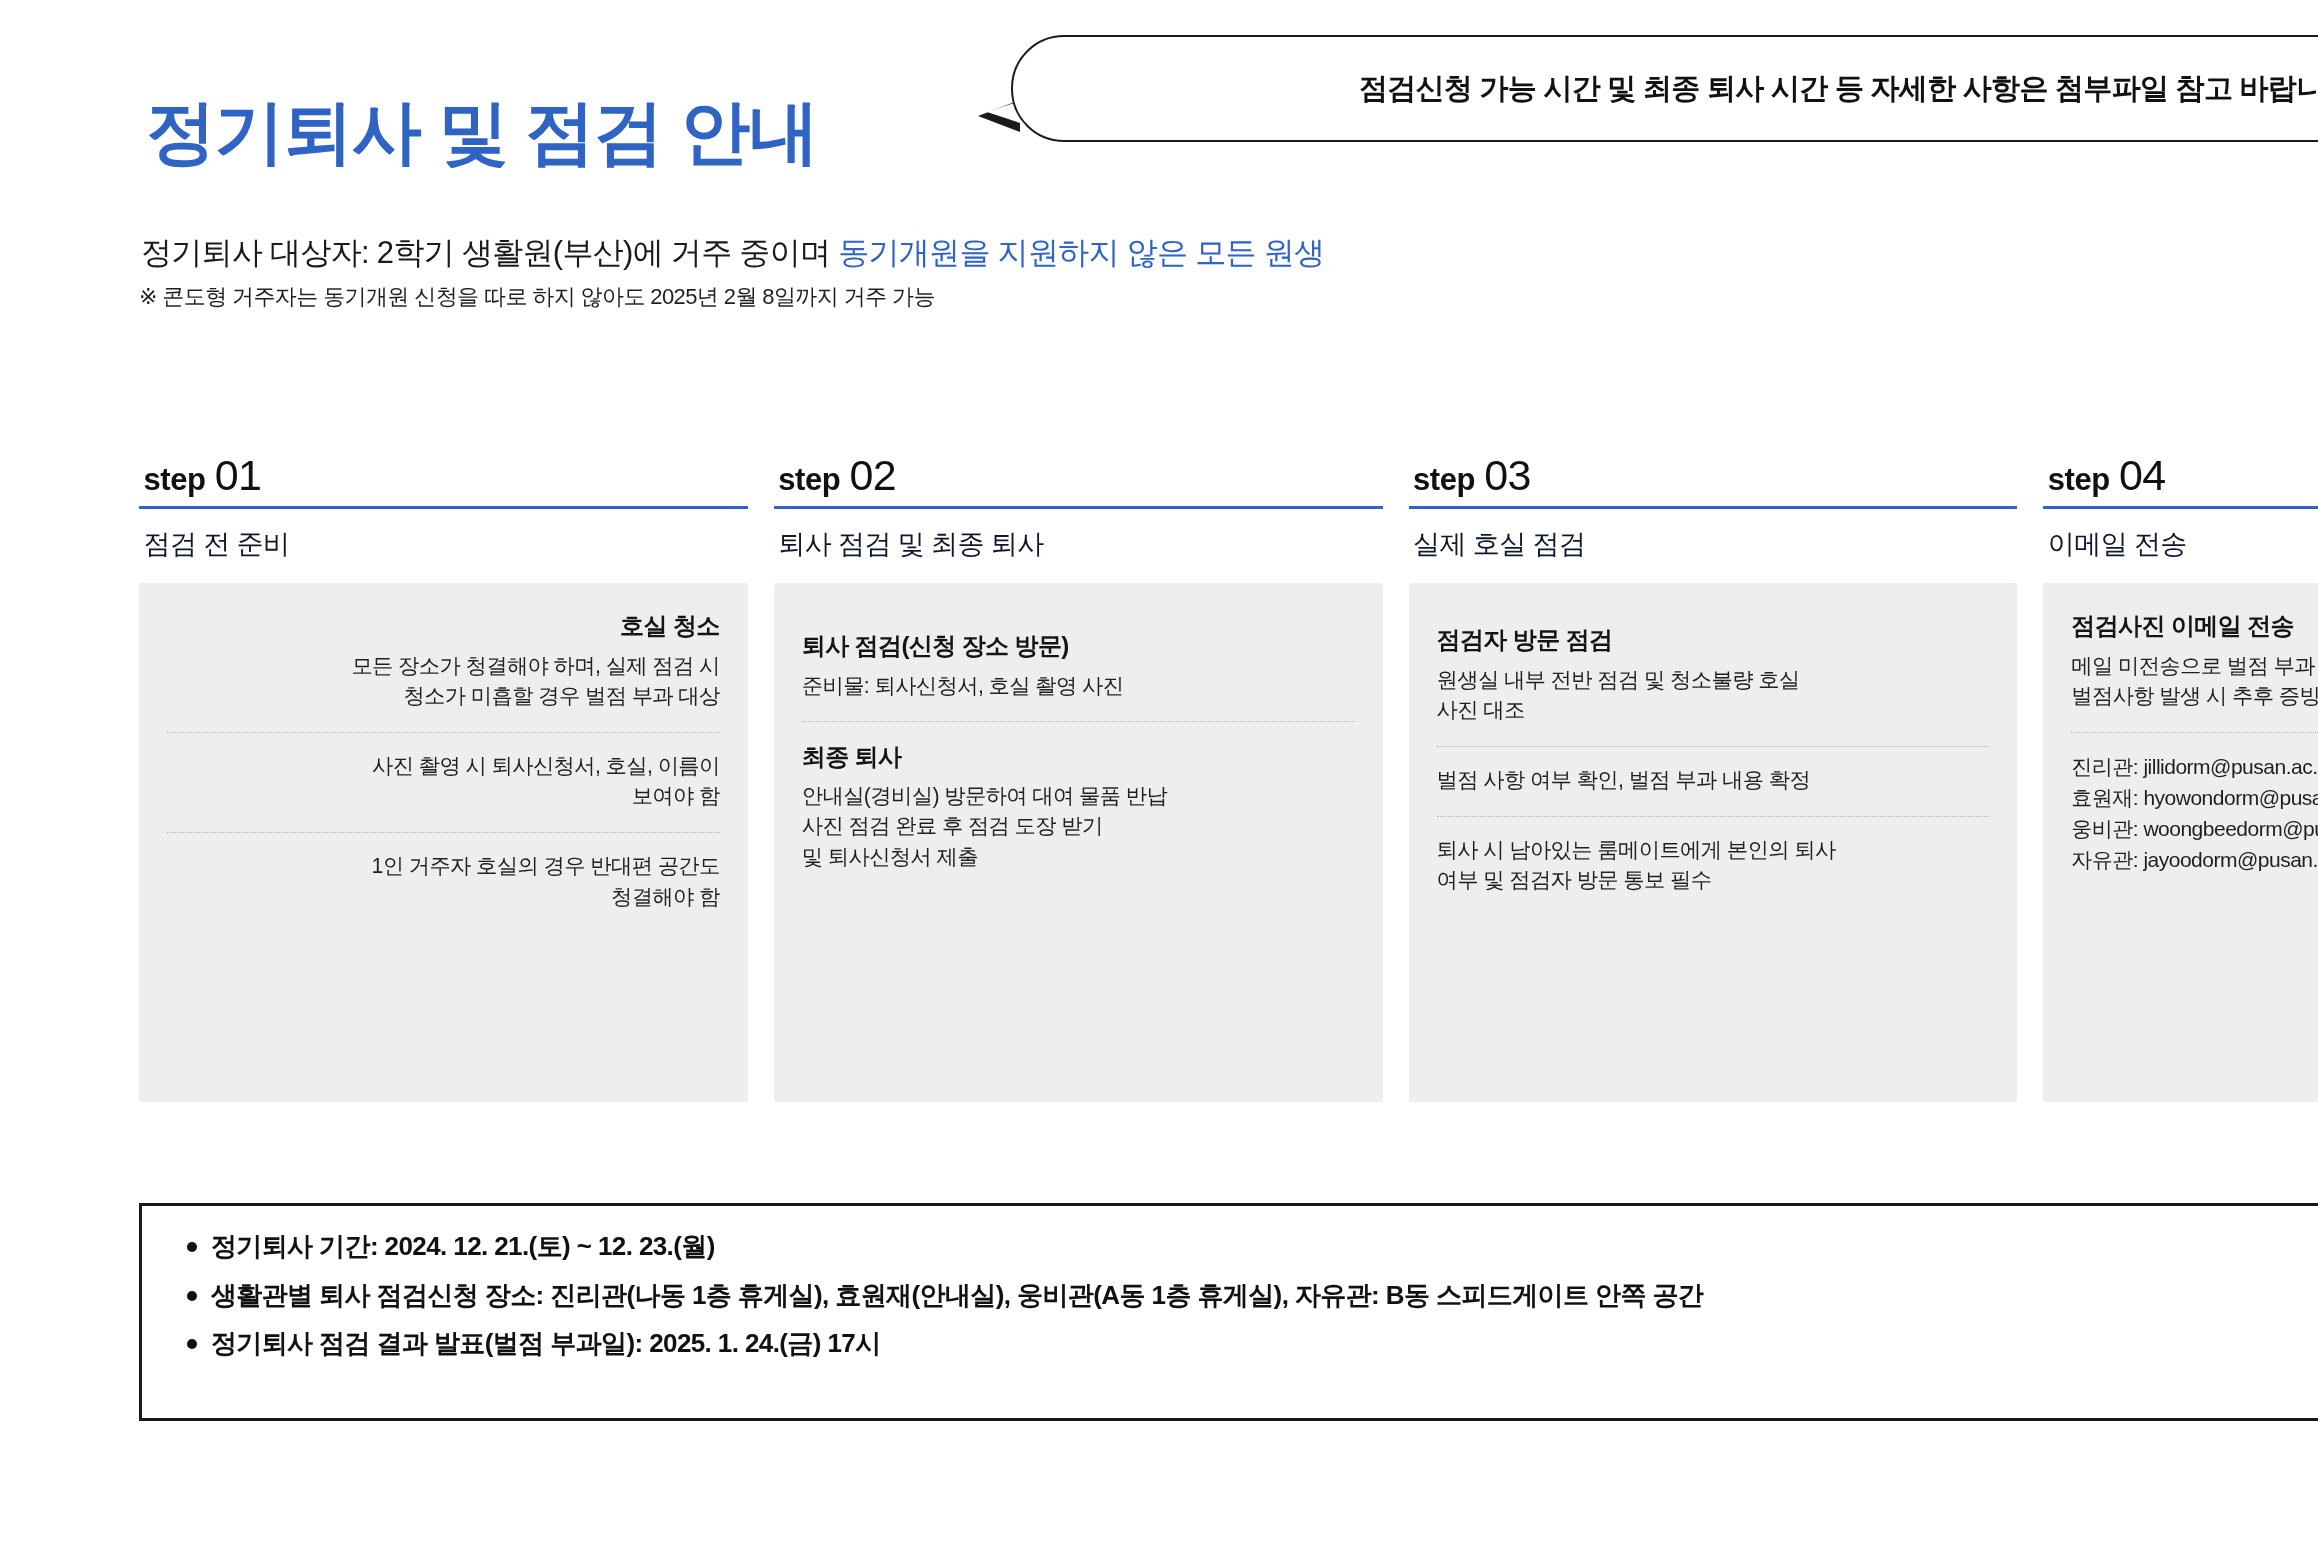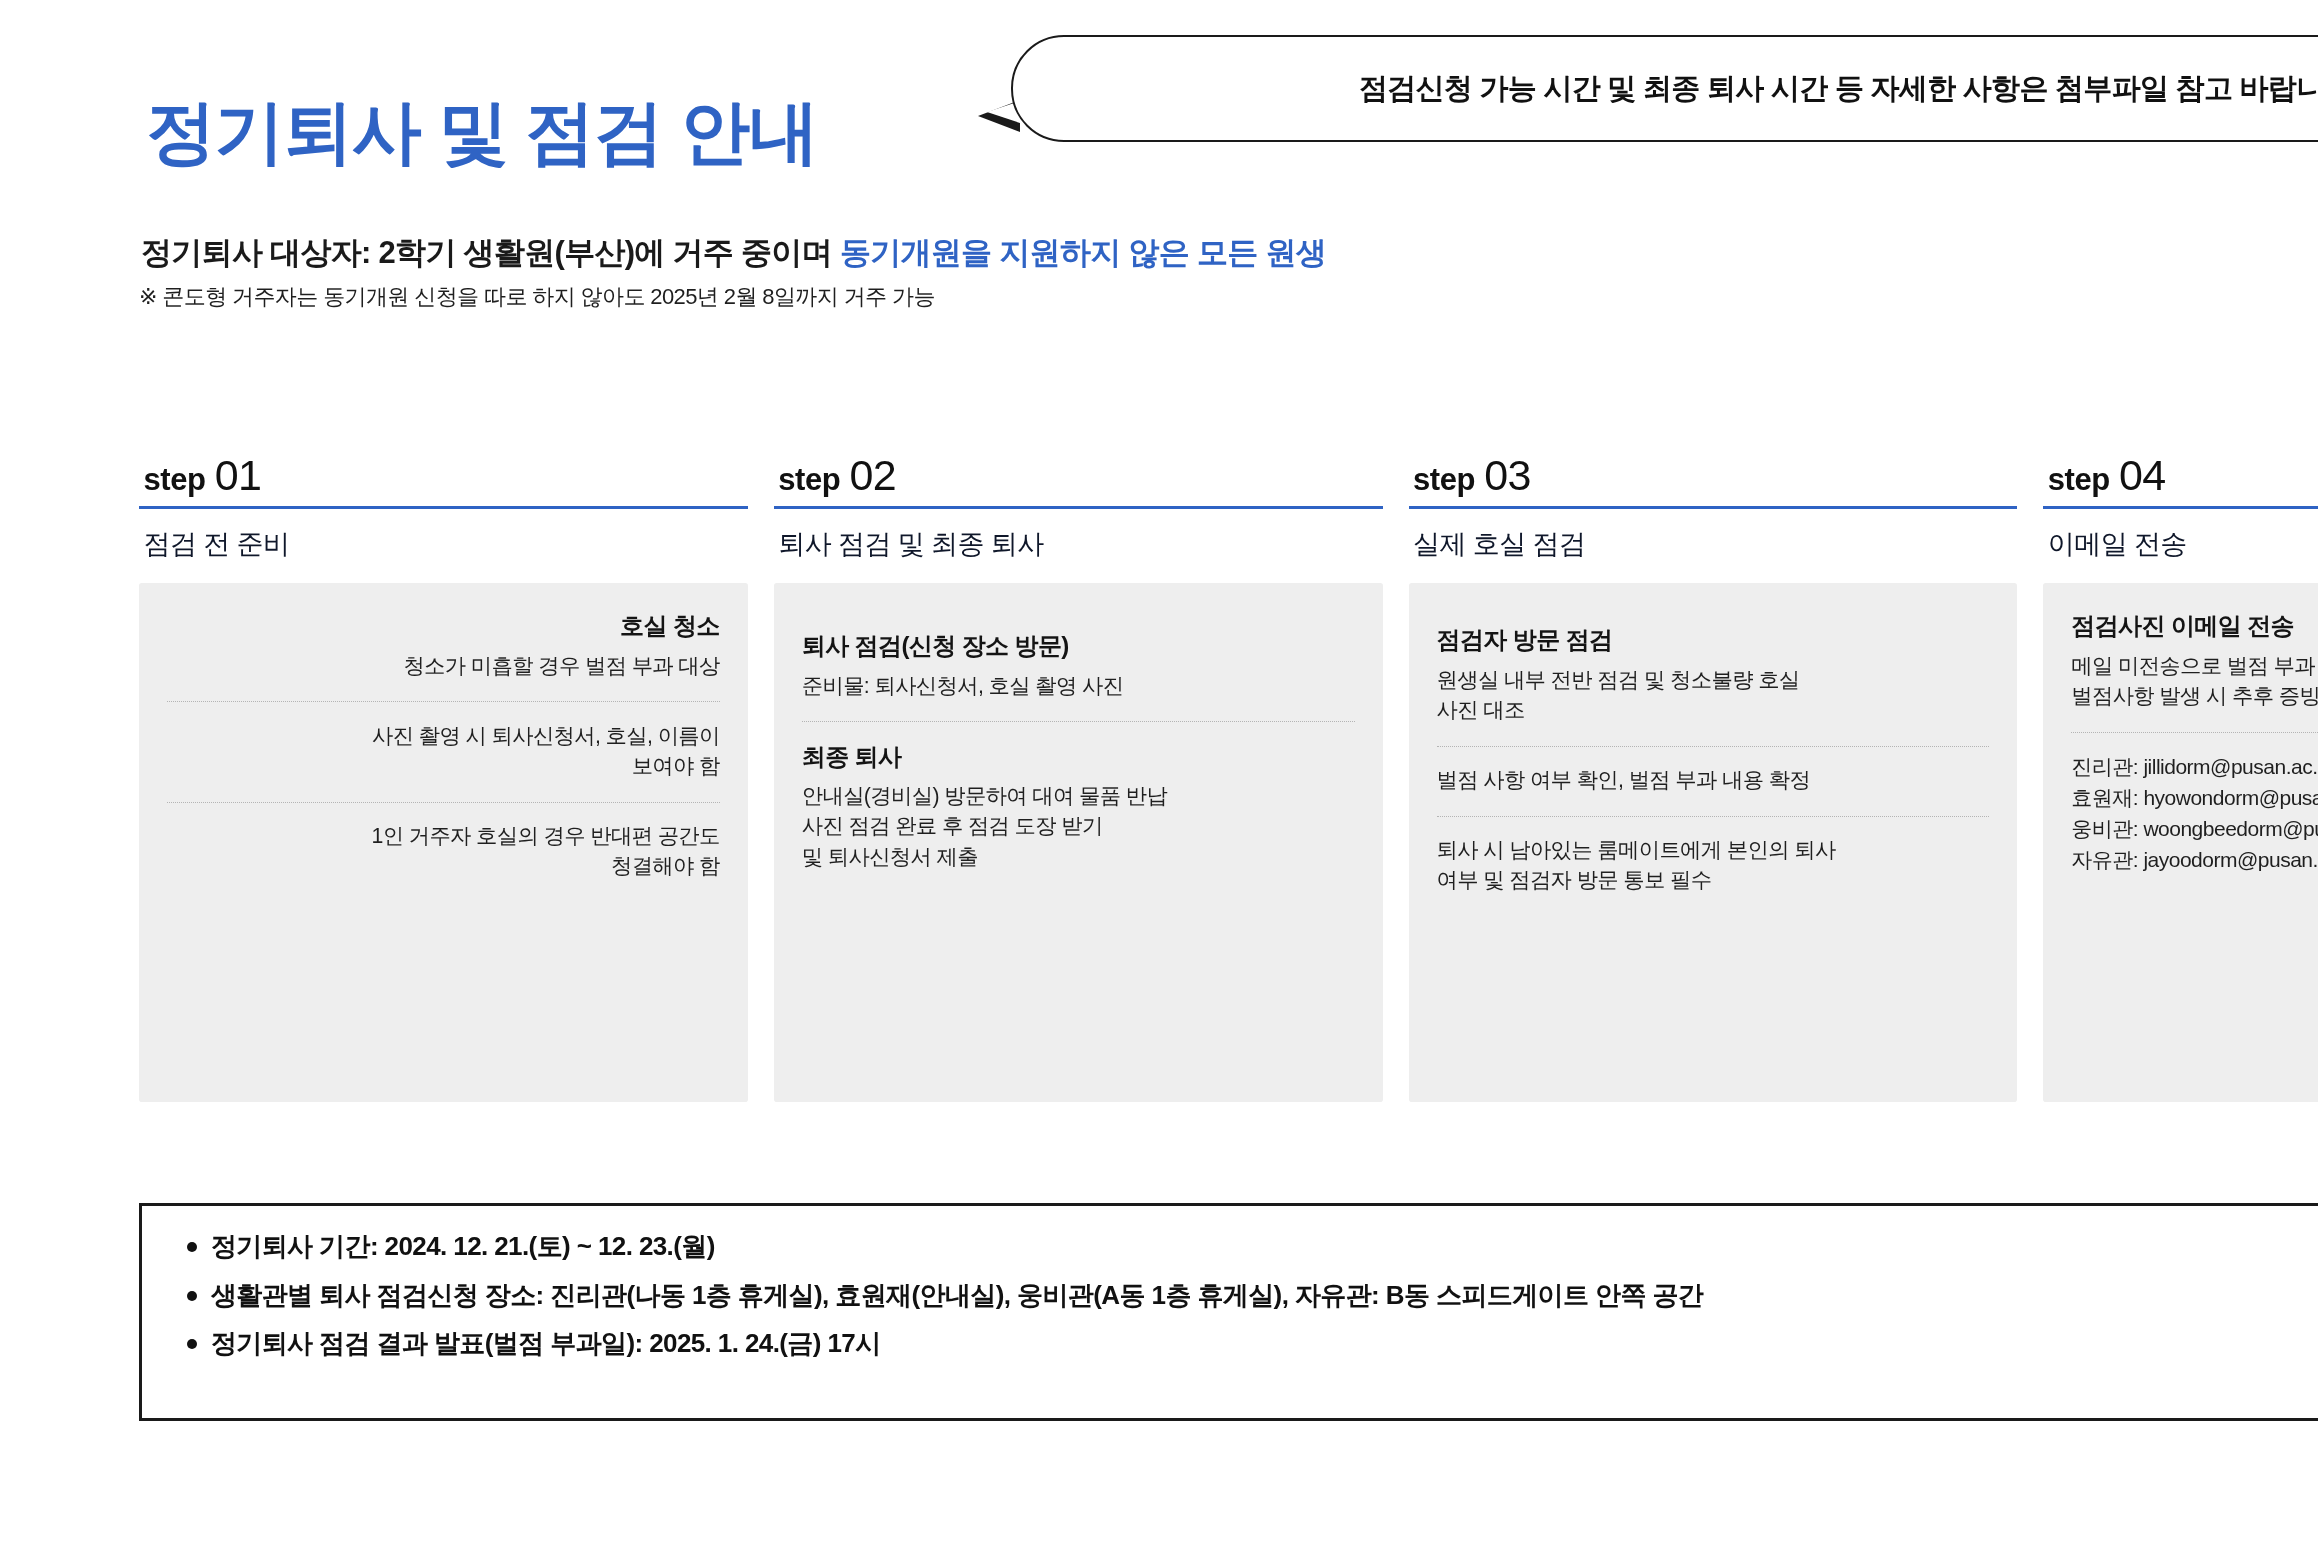--- a/index.html
+++ b/index.html
@@ -84,21 +84,21 @@
     border-bottom: 12px solid transparent;
     border-right: 36px solid #ffffff;
   }
 
   
   .subtitle {
     position: absolute;
     left: 141px;
     top: 232px;
     font-size: 31px;
-    font-weight: 700;
+    font-weight: 400;
     color: #1a1a1a;
     letter-spacing: -0.7px;
     white-space: nowrap;
   }
   .subtitle .hl {
     color: #2f63c4;
   }
   .note {
     position: absolute;
     left: 139px;
@@ -259,20 +259,21 @@
     <div class="step-col s1">
       <div class="step-head">
         <span class="step-word">step</span>
         <span class="step-num">01</span>
       </div>
       <div class="step-rule"></div>
       <div class="step-sub">점검 전 준비</div>
       <div class="step-card">
         <div class="card-block">
           <div class="card-title">호실 청소</div>
+          <div class="card-line">모든 장소가 청결해야 하며, 실제 점검 시</div>
           <div class="card-line">청소가 미흡할 경우 벌점 부과 대상</div>
         </div>
         <hr class="dot-sep">
         <div class="card-block">
           <div class="card-line">사진 촬영 시 퇴사신청서, 호실, 이름이</div>
           <div class="card-line">보여야 함</div>
         </div>
         <hr class="dot-sep">
         <div class="card-block">
           <div class="card-line">1인 거주자 호실의 경우 반대편 공간도</div>

